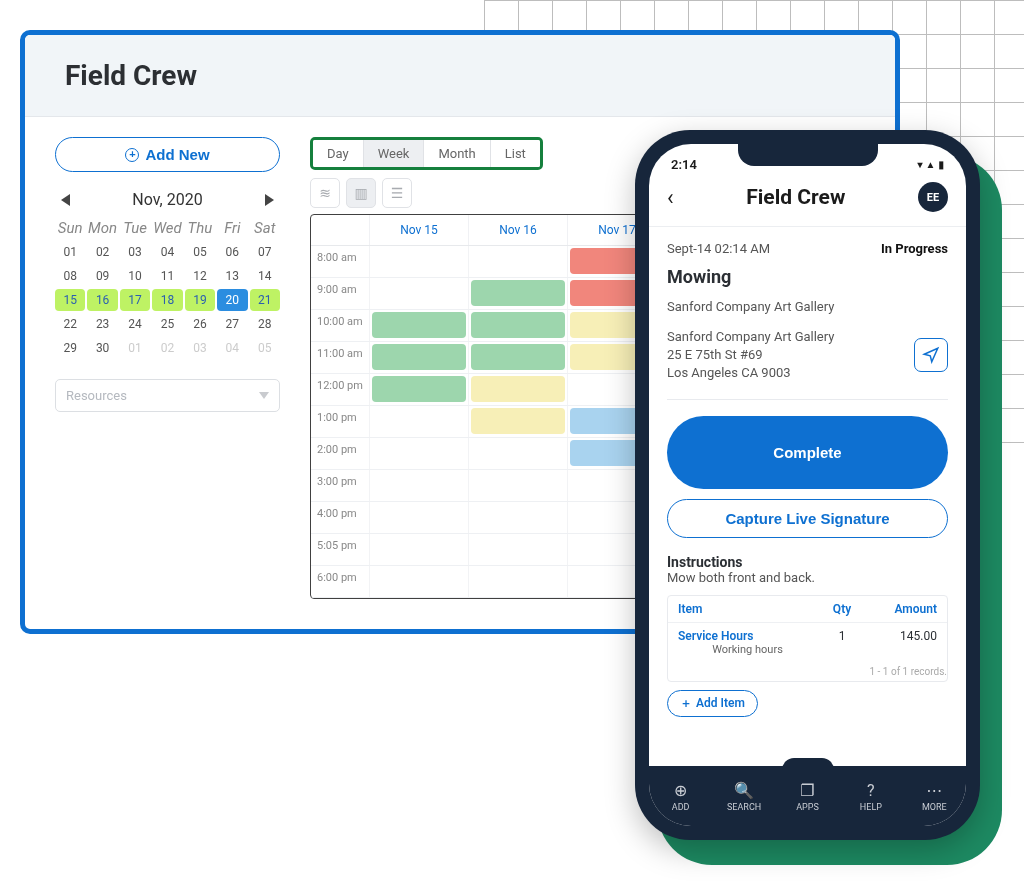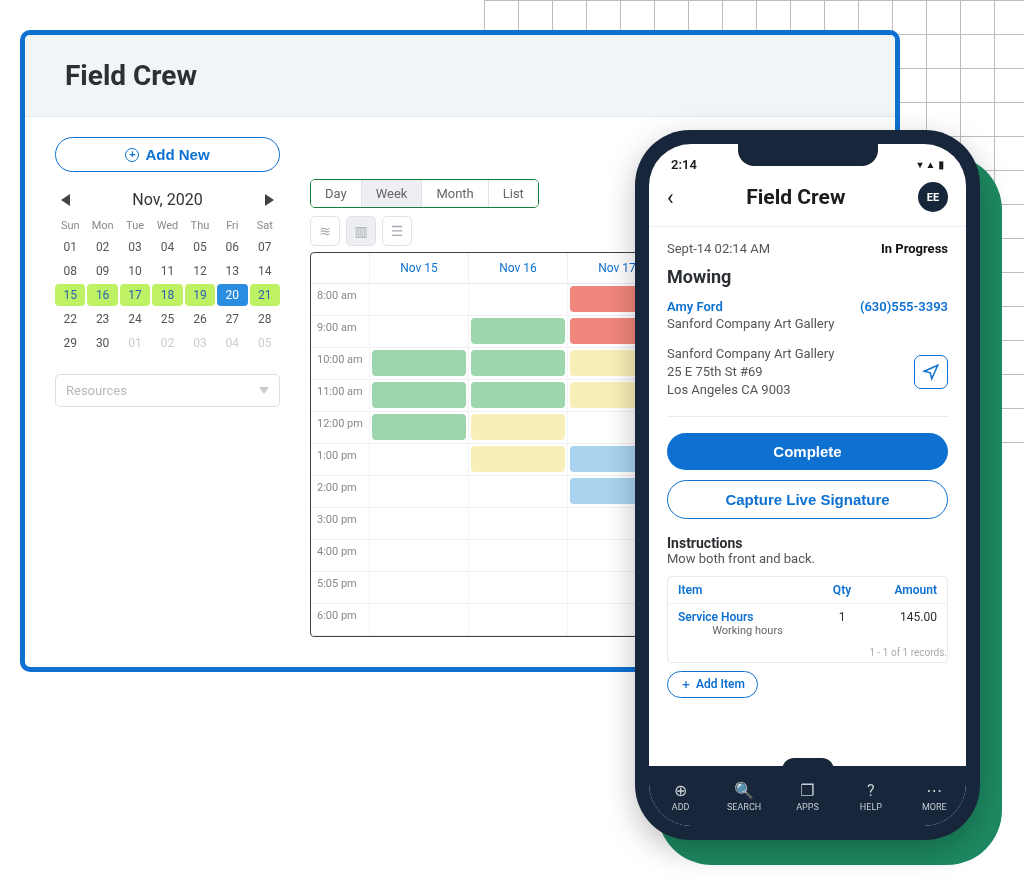--- a/index.html
+++ b/index.html
@@ -102,21 +102,21 @@
   .tri.right{ border-top:6px solid transparent; border-bottom:6px solid transparent; border-left:9px solid #444; }
 
   .mini-grid {
     display: grid;
     grid-template-columns: repeat(7, 1fr);
     gap: 2px;
     text-align: center;
     font-size: 12px;
     margin-top: 8px;
   }
-  .mini-grid .dow { color:#888; font-size:11px; padding:2px 0;}
+  .mini-grid .dow { color:#888; font-size:15px; padding:2px 0;font-style:italic;}
   .mini-grid .d   { color:#555; padding:4px 0; border-radius:4px; cursor:pointer;}
   .mini-grid .d.out { color:#ccc; }
   .mini-grid .d.range { background:#bef264; color:#2b5fb0; }
   .mini-grid .d.sel   { background:#2b8de0; color:#fff; }
 
   .resources-select {
     margin-top: 20px;
     width: 100%;
     border: 1px solid #dcdfe3;
     border-radius: 5px;
@@ -129,24 +129,23 @@
     cursor: pointer;
     background:#fff;
   }
   .tri.down { border-left:5px solid transparent; border-right:5px solid transparent; border-top:7px solid #c9cbcf; }
 
   
   .right-col { flex: 1 1 auto; }
 
   .view-switch {
     display: inline-flex;
-    border: 1px solid #15803d;
+    border: 3px solid #15803d;
     border-radius: 5px;
     overflow: hidden;
-    margin-top: 42px;
   }
   .view-switch span {
     padding: 6px 14px;
     font-size: 13px;
     color: #666;
     border-right: 1px solid #e0e2e6;
     cursor: pointer;
     background:#fff;
   }
   .view-switch span:last-child { border-right:none; }
@@ -271,21 +270,21 @@
   .phone-content .company { font-size:13px; color:#555; margin-top:2px;}
   .addr-block { display:flex; justify-content:space-between; align-items:center; margin-top:14px;}
   .addr { font-size:13px; color:#555; line-height:1.4;}
   .nav-btn {
     width:34px;height:34px;border:1.5px solid #0e70d1;border-radius:7px;
     display:flex;align-items:center;justify-content:center;cursor:pointer;color:#0e70d1;
   }
   hr.div { border:none;border-top:1px solid #e8eaee;margin:16px 0;}
   .btn-primary {
     width:100%;background:#0e70d1;color:#fff;border:none;border-radius:999px;
-    padding:10px 0;font-size:15px;font-weight:700;cursor:pointer;text-align:center;
+    padding:28px 0;font-size:15px;font-weight:700;cursor:pointer;text-align:center;
   }
   .btn-outline {
     width:100%;background:#fff;color:#0e70d1;border:1.5px solid #0e70d1;border-radius:999px;
     padding:10px 0;font-size:15px;font-weight:600;cursor:pointer;margin-top:10px;
   }
   .instr-h { font-weight:700; margin-top:16px; font-size:14px;}
   .instr-b { font-size:13px; color:#555;}
 
   .items-table { margin-top:10px; border:1px solid #e8eaee; border-radius:4px; font-size:12px;}
   .items-head, .items-row {
@@ -588,24 +587,20 @@
       <span class="avatar">EE</span>
     </div>
 
     <div class="phone-content">
       <div class="meta-row">
         <span>Sept-14 02:14 AM</span>
         <span class="status">In Progress</span>
       </div>
       <div class="job-title">Mowing</div>
 
-      <div class="meta-row">
-        <span class="link">Amy Ford</span>
-        <span class="link">(630)555-3393</span>
-      </div>
       <div class="company">Sanford Company Art Gallery</div>
 
       <div class="addr-block">
         <div class="addr">
           <div>Sanford Company Art Gallery</div>
           <div>25 E 75th St #69</div>
           <div>Los Angeles CA 9003</div>
         </div>
         <div class="nav-btn">
           <svg width="18" height="18" viewBox="0 0 24 24" fill="none" stroke="#0e70d1" stroke-width="2">

